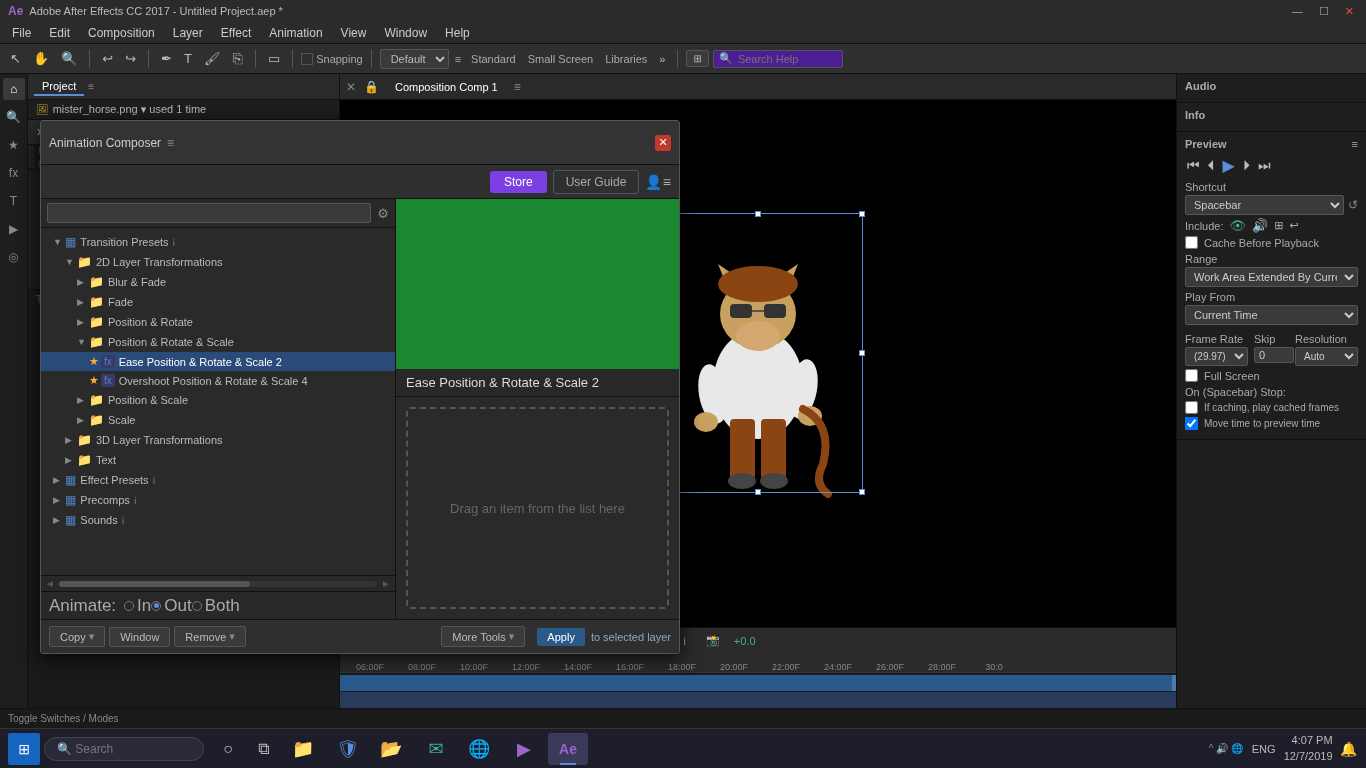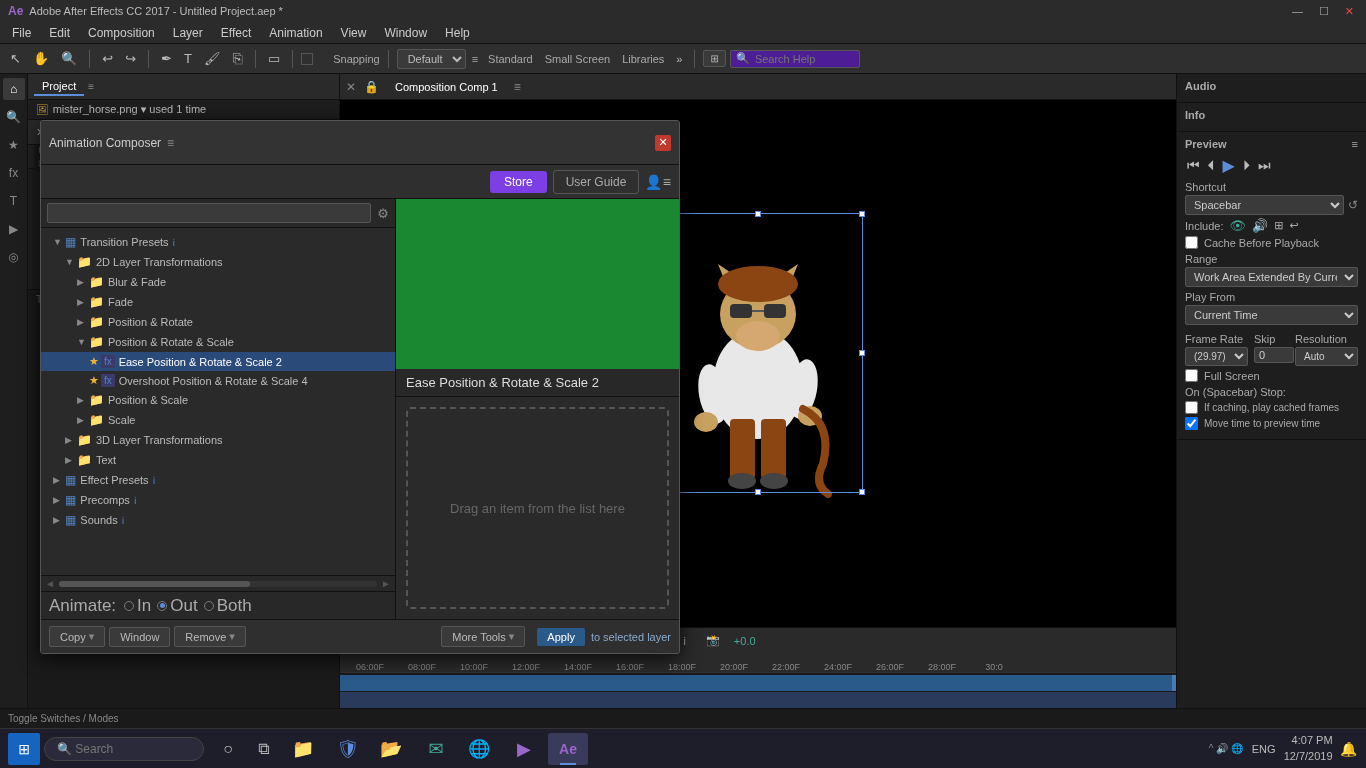--- a/index.html
+++ b/index.html
@@ -522,21 +522,21 @@
       background: #282828;
       height: 28px;
       display: flex;
       align-items: center;
       padding: 0 8px;
       gap: 8px;
       border-top: 1px solid #111;
       font-size: 17px;
       color: #aaa;
     }
-    .animate-radio-group { display: flex; align-items: center; gap: 6px; }
+    .animate-radio-group { display: flex; align-items: center; }
     .animate-radio { display: flex; align-items: center; gap: 3px; cursor: pointer; }
     .radio-dot {
       width: 10px; height: 10px;
       border-radius: 50%;
       border: 1px solid #777;
       display: flex; align-items: center; justify-content: center;
     }
     .radio-dot.active::after {
       content: '';
       width: 5px; height: 5px;
@@ -675,21 +675,21 @@
   <span class="toolbar-btn">↪</span>
   <div class="toolbar-sep"></div>
   <span class="toolbar-btn">✒</span>
   <span class="toolbar-btn">T</span>
   <span class="toolbar-btn">🖌</span>
   <span class="toolbar-btn">⎘</span>
   <div class="toolbar-sep"></div>
   <span class="toolbar-btn">▭</span>
   <div class="toolbar-sep"></div>
 
-  <label style="display:flex;align-items:center;gap:20px;cursor:pointer;color:#aaa;font-size:11px;">
+  <label style="display:flex;align-items:center;gap:3px;cursor:pointer;color:#aaa;font-size:11px;">
     <span style="border:1px solid #555;width:12px;height:12px;display:inline-block;"></span>
     <span>Snapping</span>
   </label>
   <div class="toolbar-sep"></div>
   <select class="toolbar-dropdown">
     <option>Default</option>
   </select>
   <span style="color:#aaa;font-size:11px;margin:0 2px;">≡</span>
   <span class="toolbar-btn" style="font-size:11px;color:#aaa;">Standard</span>
   <span class="toolbar-btn" style="font-size:11px;color:#aaa;">Small Screen</span>

